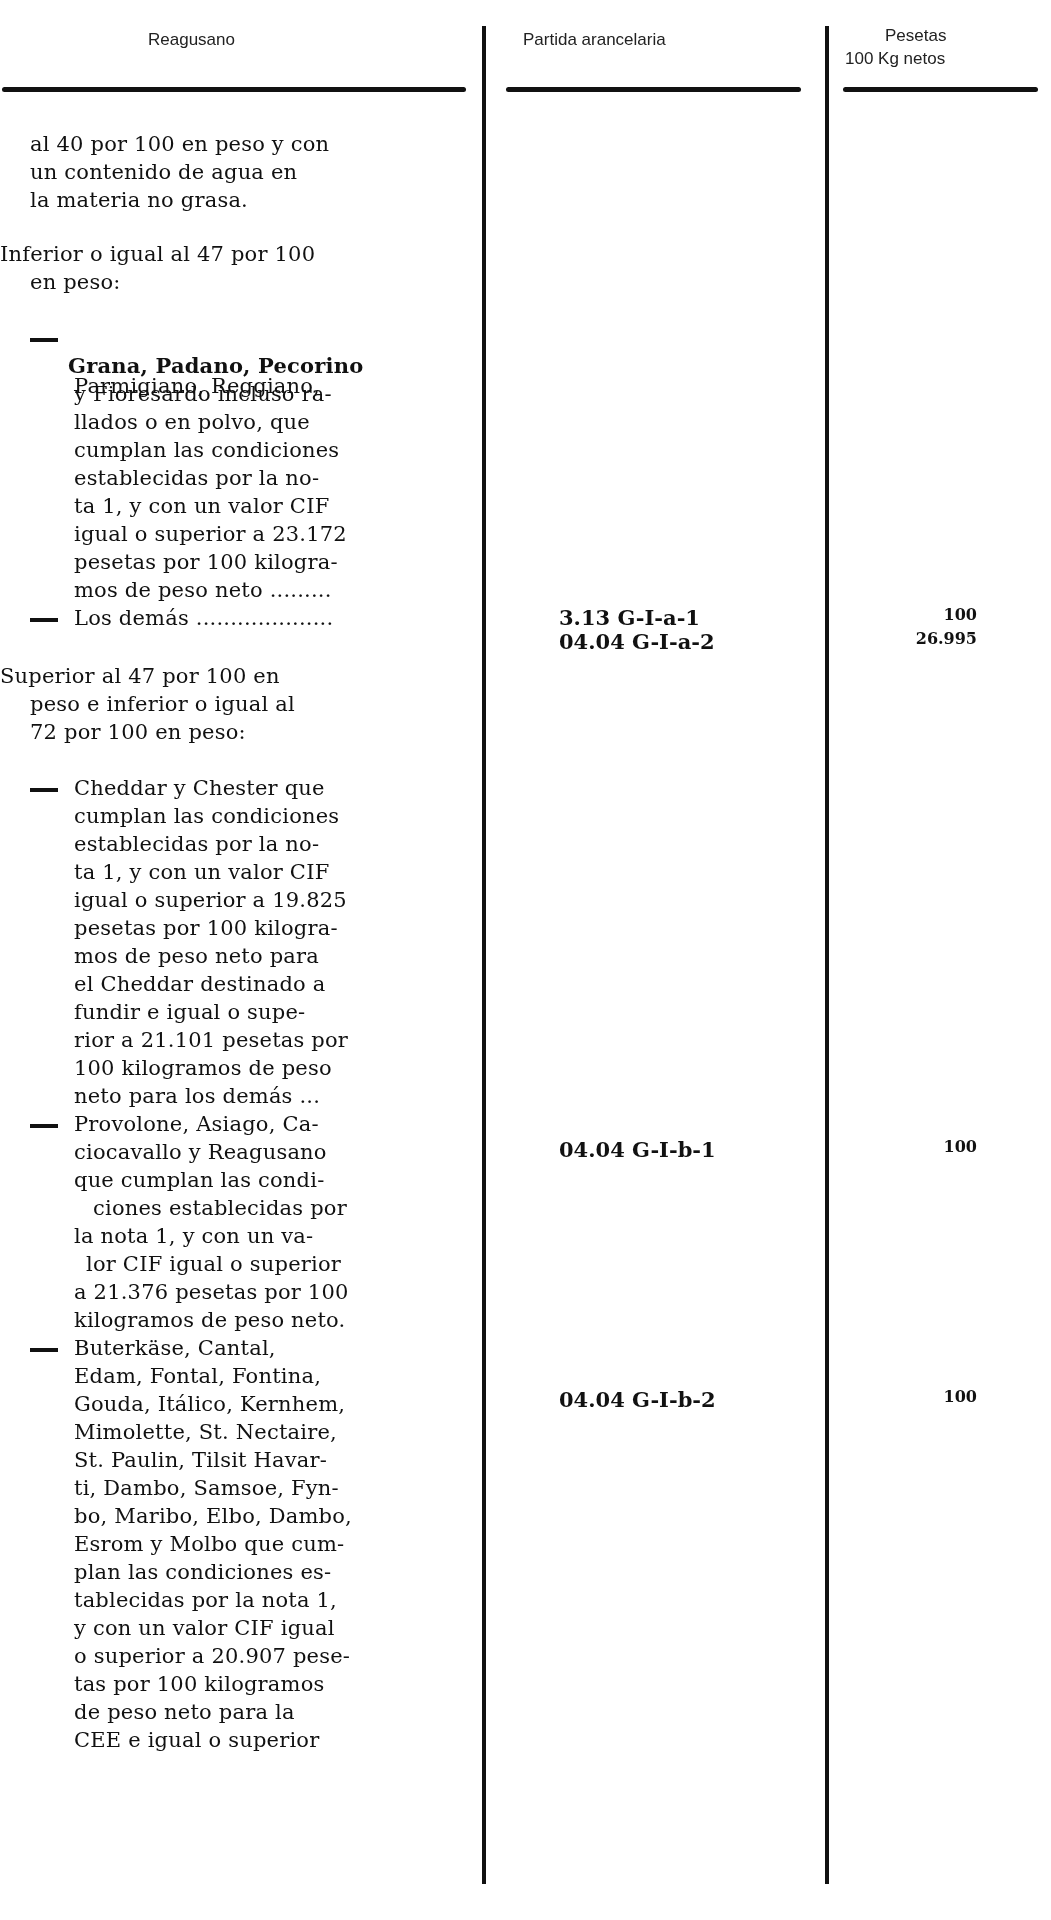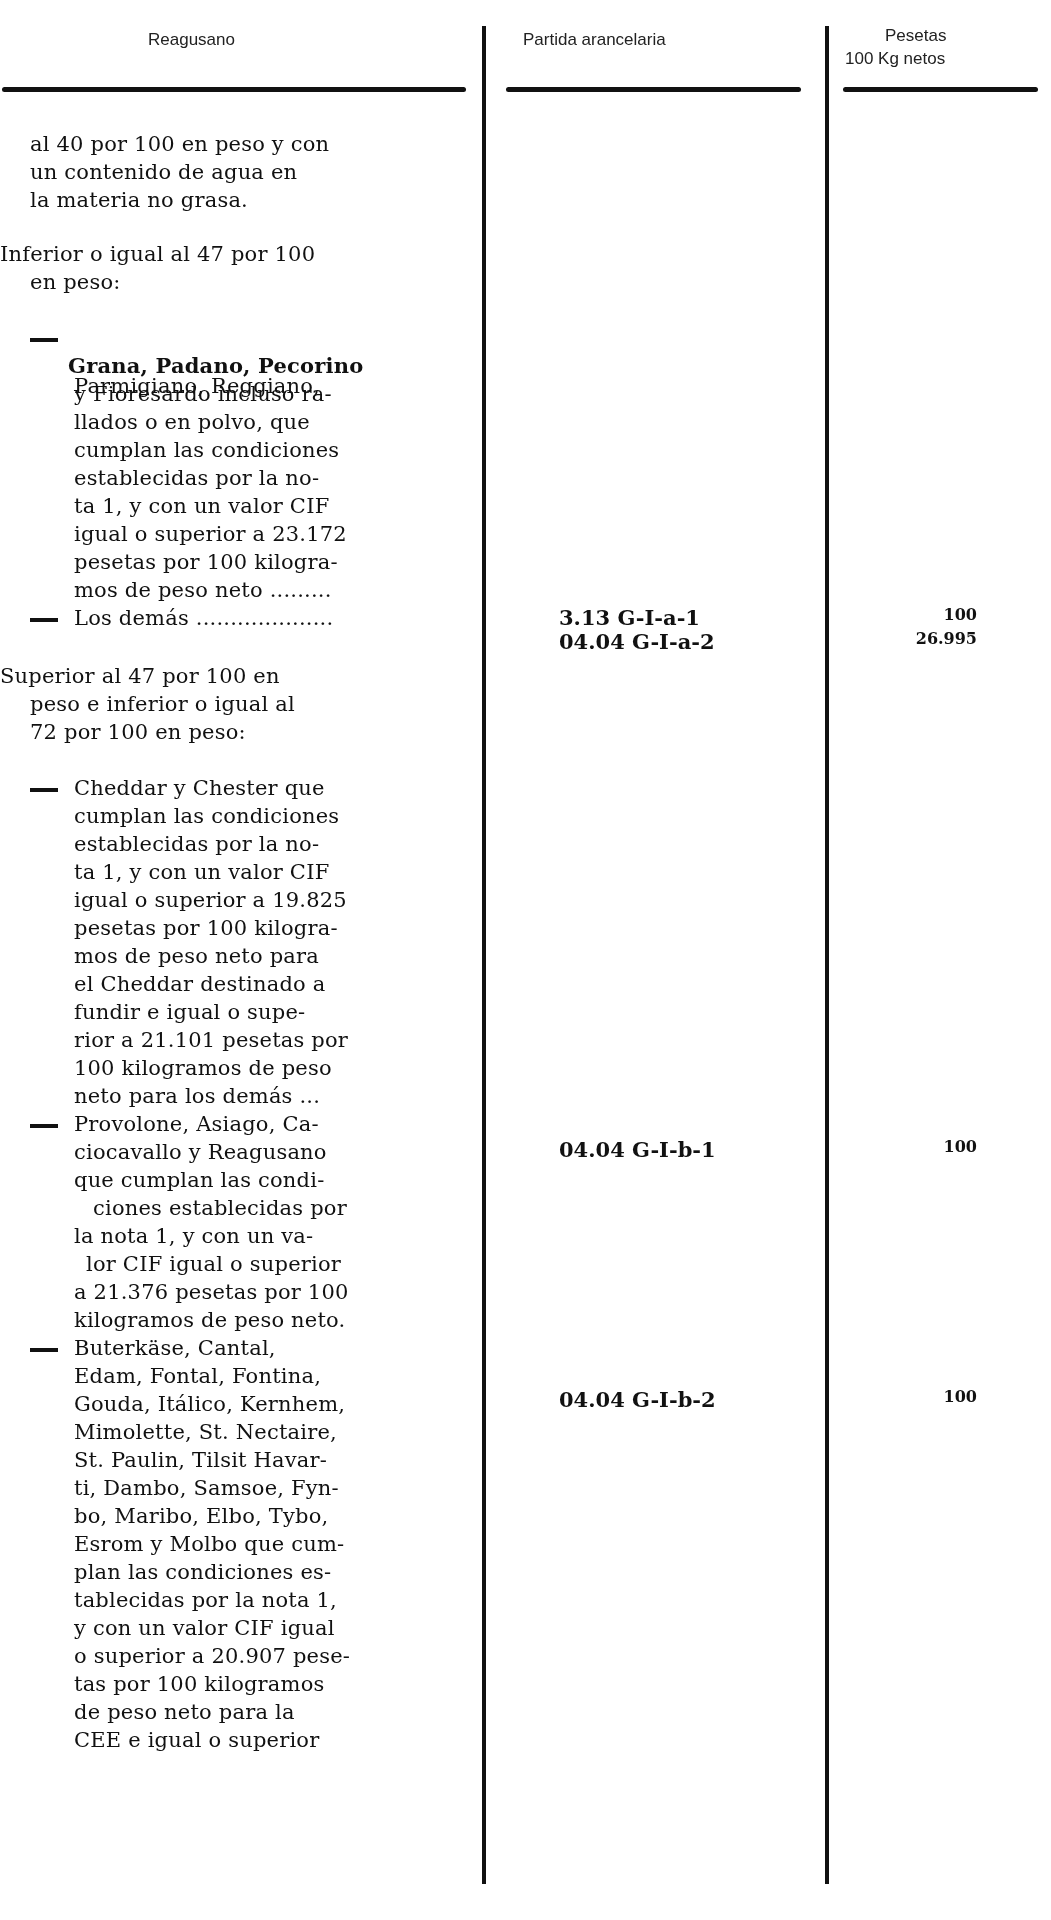--- a/index.html
+++ b/index.html
@@ -68,21 +68,21 @@
       <div class="line" style="left: 74px; top: 1222px;">la nota 1, y con un va-</div>
       <div class="line" style="left: 74px; top: 1250px; margin-left: 12px;">lor CIF igual o superior</div>
       <div class="line" style="left: 74px; top: 1278px;">a 21.376 pesetas por 100</div>
       <div class="line" style="left: 74px; top: 1306px;">kilogramos de peso neto.</div>
       <div class="line" style="left: 74px; top: 1334px;">Buterkäse, Cantal,</div>
       <div class="line" style="left: 74px; top: 1362px;">Edam, Fontal, Fontina,</div>
       <div class="line" style="left: 74px; top: 1390px;">Gouda, Itálico, Kernhem,</div>
       <div class="line" style="left: 74px; top: 1418px;">Mimolette, St. Nectaire,</div>
       <div class="line" style="left: 74px; top: 1446px;">St. Paulin, Tilsit Havar-</div>
       <div class="line" style="left: 74px; top: 1474px;">ti, Dambo, Samsoe, Fyn-</div>
-      <div class="line" style="left: 74px; top: 1502px;">bo, Maribo, Elbo, Tybo,</div>
+      <div class="line" style="left: 74px; top: 1502px;">bo, Maribo, Elbo, Dambo,</div>
       <div class="line" style="left: 74px; top: 1530px;">Esrom y Molbo que cum-</div>
       <div class="line" style="left: 74px; top: 1558px;">plan las condiciones es-</div>
       <div class="line" style="left: 74px; top: 1586px;">tablecidas por la nota 1,</div>
       <div class="line" style="left: 74px; top: 1614px; text-align: center;">y con un valor CIF igual</div>
       <div class="line" style="left: 74px; top: 1642px;">o superior a 20.907 pese-</div>
       <div class="line" style="left: 74px; top: 1670px;">tas por 100 kilogramos</div>
       <div class="line" style="left: 74px; top: 1698px;">de peso neto para la</div>
       <div class="line" style="left: 74px; top: 1726px;">CEE e igual o superior</div>
       <div class="dash" style="left: 30px; top: 338px;"></div>
       <div class="dash" style="left: 30px; top: 618px;"></div>

